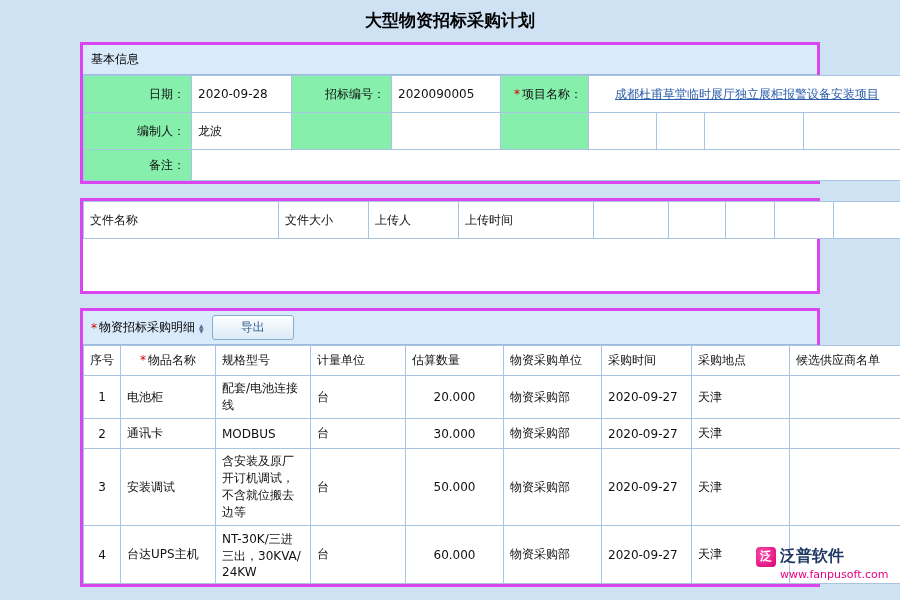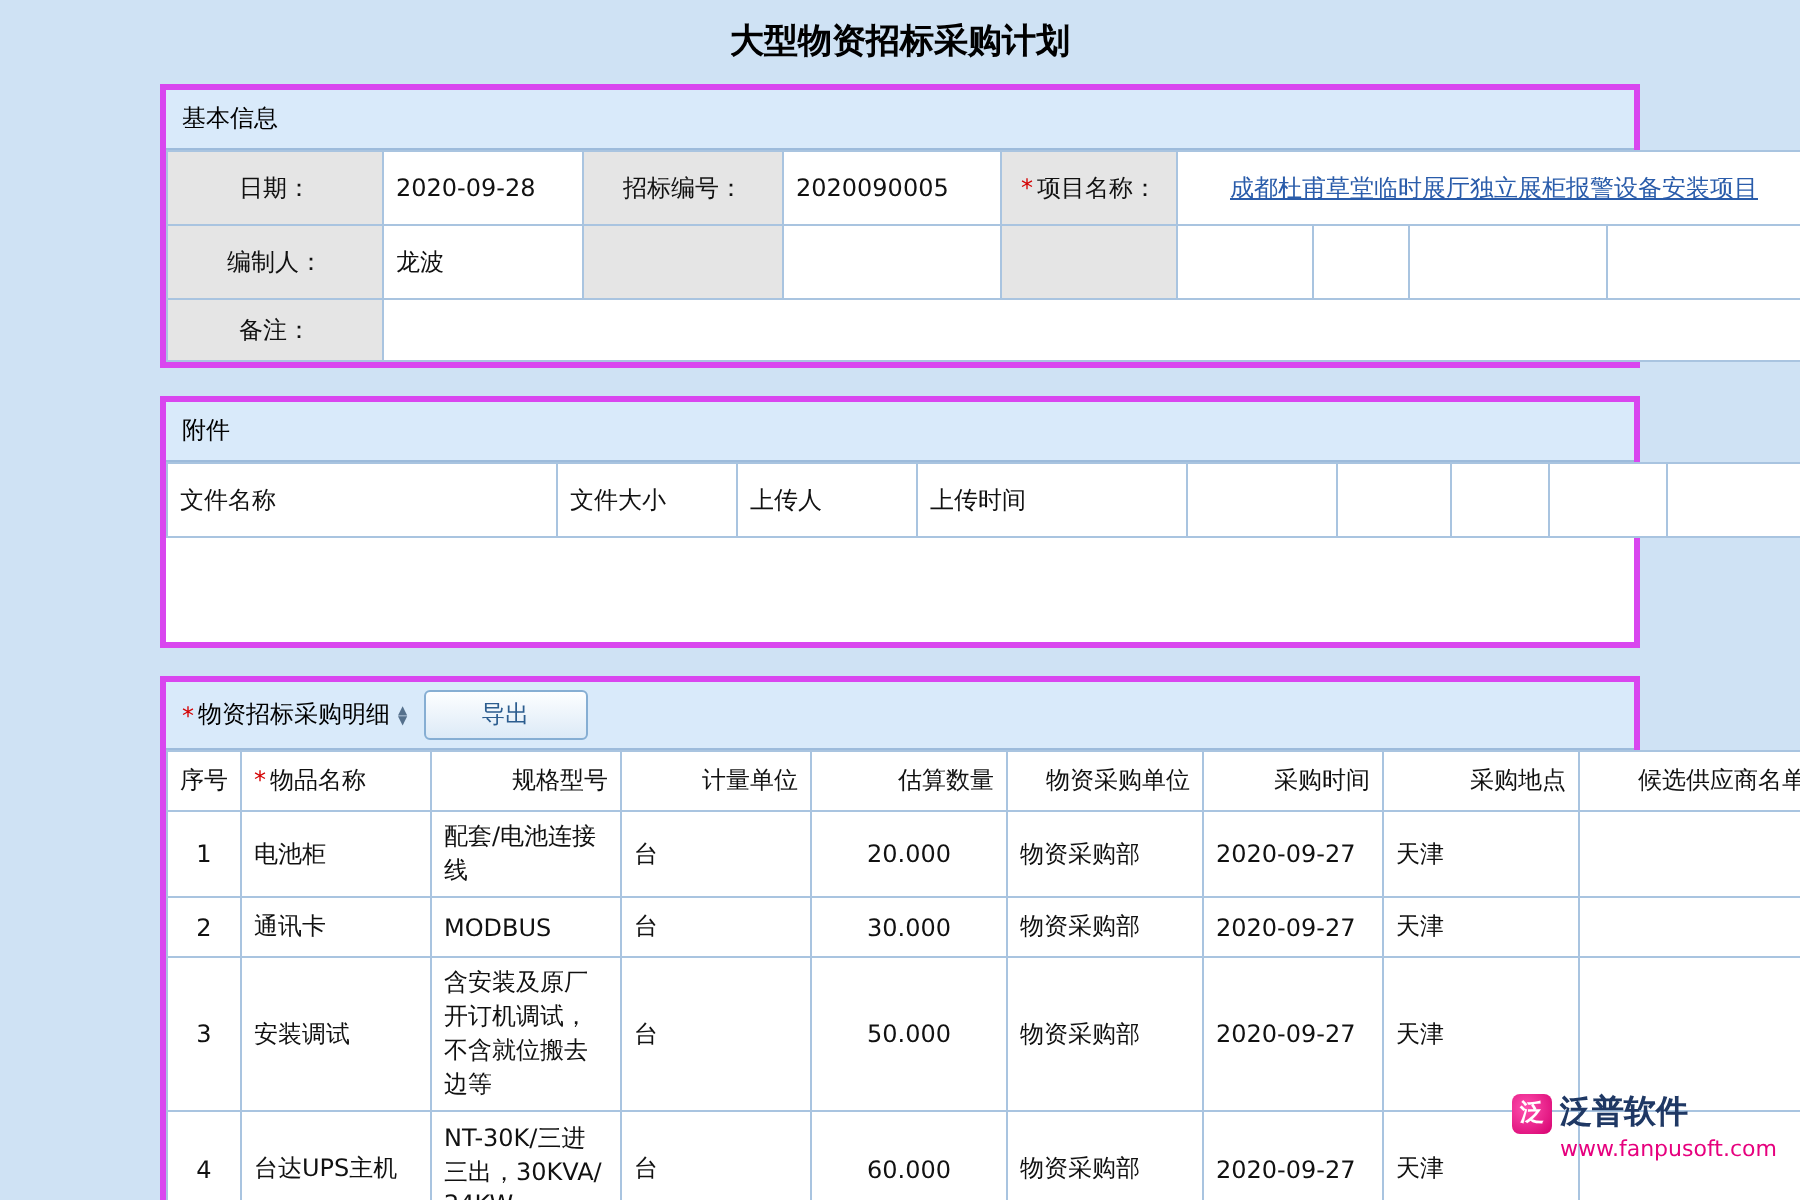--- a/index.html
+++ b/index.html
@@ -39,22 +39,22 @@
     font-size: 12px;
     padding: 4px 6px;
     overflow: hidden;
     font-weight: normal;
     text-align: left;
     vertical-align: middle;
     background: #fff;
     word-break: break-all;
   }
   .label-cell {
-    background: #e5e5e5;
-    text-align: center;
+    background: #86efac;
+    text-align: right;
     white-space: nowrap;
   }
   .req { color: #d40000; margin-right: 2px; }
   a.project-link { color: #2a5caa; text-decoration: underline; cursor: pointer; margin-left: 20px; }
   .row-h { height: 37px; }
   .row-s { height: 31px; }
   .attach-empty { height: 52px; background: #fff; }
   .detail-bar { padding: 4px 8px; }
   .sort-icon {
     display: inline-flex;
@@ -68,21 +68,21 @@
   .export-btn {
     font-size: 12px;
     color: #2c5d8f;
     background: linear-gradient(#fdfeff, #dceaf7);
     border: 1px solid #86aed3;
     border-radius: 3px;
     padding: 3px 28px;
     cursor: pointer;
     font-family: inherit;
   }
-  .details-table th { text-align: right; background: #fff; }
+  .details-table th { text-align: left; background: #fff; }
   .details-table td.c { text-align: center; }
   .details-table tr.r1 { height: 30px; }
   .details-table tr.r3 { height: 58px; }
   .watermark {
     position: absolute;
     right: 14px;
     top: 546px;
     width: 130px;
     text-align: left;
   }
@@ -145,23 +145,20 @@
     </tr>
     <tr class="row-s">
       <td class="label-cell">备注：</td>
       <td colspan="8"></td>
     </tr>
   </tbody>
     </table>
 </div>
 
 <div class="panel">
-  <div class="section-bar">
-    <span>附件</span>
-  </div>
   <table>
     <colgroup>
       <col style="width:195px">
         <col style="width:90px">
         <col style="width:90px">
       <col style="width:135px">
         <col style="width:75px">
         <col style="width:57px">
       <col style="width:49px">
         <col style="width:59px">
@@ -202,21 +199,21 @@
       <col style="width:95px">
         <col style="width:98px">
         <col style="width:98px">
       <col style="width:90px">
         <col style="width:98px">
         <col style="width:120px">
     </colgroup>
     <tbody>
         <tr class="r1">
       <th>序号</th>
-      <th style="text-align:left"><span class="req">*</span><span>物品名称</span></th>
+      <th style="text-align:center"><span class="req">*</span><span>物品名称</span></th>
       <th>规格型号</th>
       <th>计量单位</th>
       <th>估算数量</th>
       <th>物资采购单位</th>
       <th>采购时间</th>
       <th>采购地点</th>
       <th>候选供应商名单</th>
     </tr>
     <tr class="r1">
       <td class="c">1</td>

